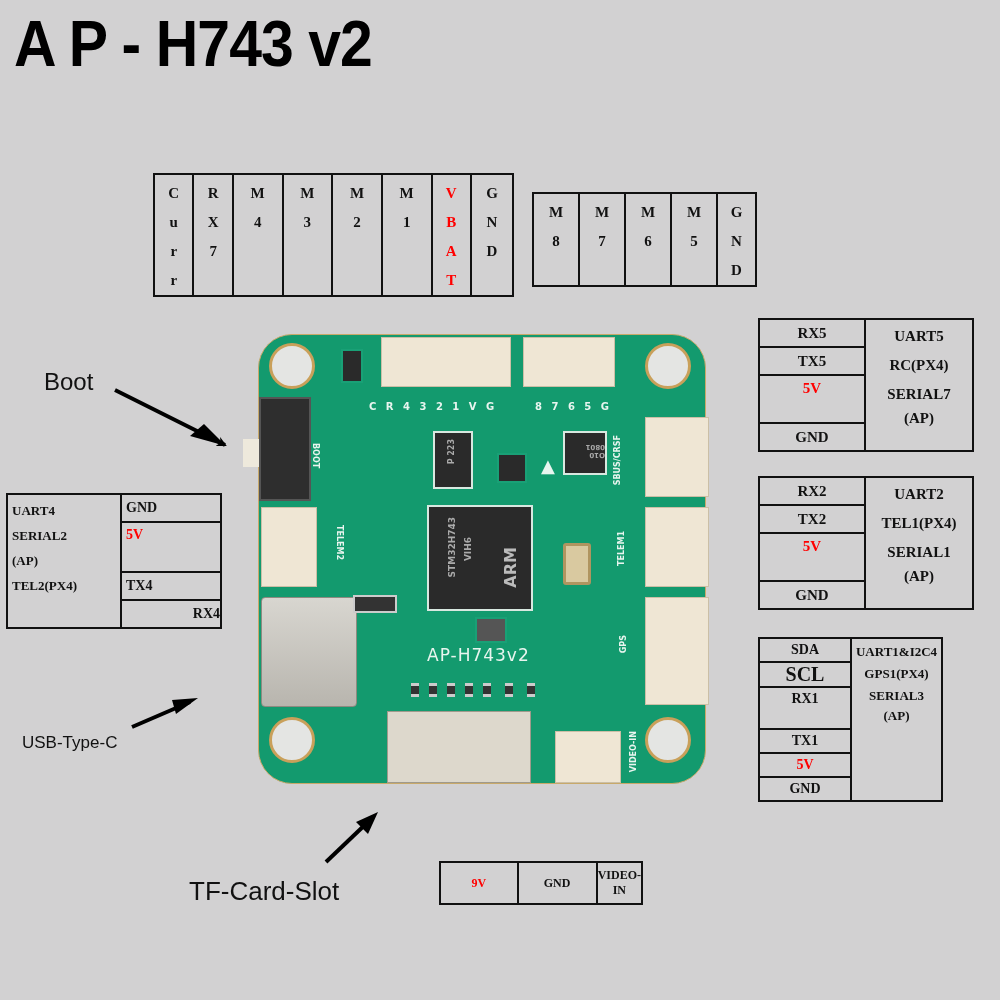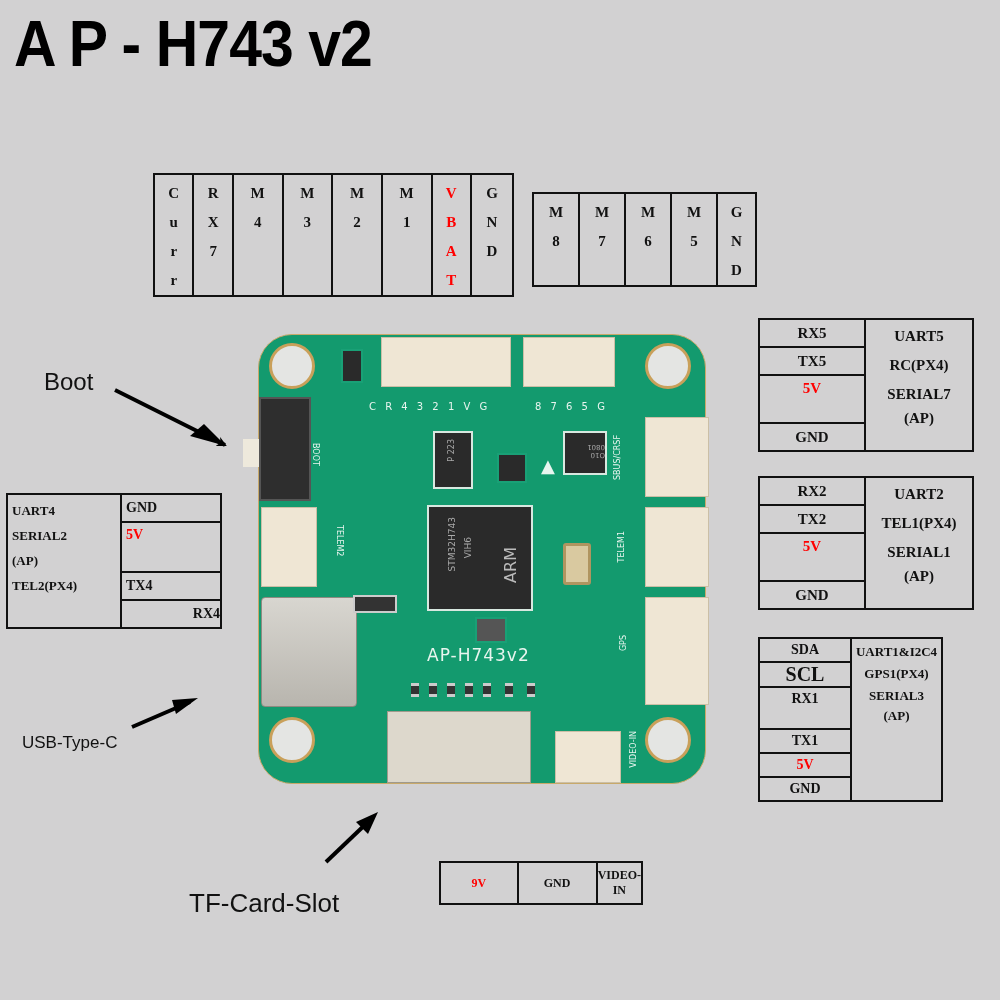--- a/index.html
+++ b/index.html
@@ -10,21 +10,21 @@
   .red { color:#f00 !important; }
   .vcol { vertical-align:top; line-height:29px; padding-top:4px !important; font-size:15px; }
   .vcol span { display:block; }
   .label { position:absolute; font-family:"Liberation Sans", sans-serif; color:#111; }
   svg.arrow { position:absolute; left:0; top:0; overflow:visible; pointer-events:none; }
   
   .board { position:absolute; left:258px; top:334px; width:448px; height:450px; background:#139a6e; border-radius:34px; border:1px solid #c8a96a; box-sizing:border-box; overflow:visible; }
   .hole { position:absolute; width:46px; height:46px; border-radius:50%; background:#e4e5e3; border:3px solid #c9a05a; box-sizing:border-box; }
   .conn { position:absolute; background:#efe6d4; border:1px solid #cbbfa6; box-sizing:border-box; }
   .chip { position:absolute; background:#2a2a2a; border:2px solid #d8e8e0; box-sizing:border-box; }
-  .silk { position:absolute; color:#e8f5ef; font-family:"DejaVu Sans", sans-serif; font-weight:normal; }
+  .silk { position:absolute; color:#e8f5ef; font-family:"DejaVu Sans", sans-serif; font-weight:bold; }
   .usb { position:absolute; background:linear-gradient(#d8d6d0,#b8b5ae); border:1px solid #8e8a80; box-sizing:border-box; border-radius:4px; }
   .tf { position:absolute; background:#ddd8cc; border:1px solid #a09a8c; box-sizing:border-box; }
   .crystal { position:absolute; background:#d9c9a0; border:3px solid #b09560; box-sizing:border-box; border-radius:3px; }
   .smd { position:absolute; width:8px; height:14px; background:#333; border-top:3px solid #ccc; border-bottom:3px solid #ccc; box-sizing:border-box; }
 </style>
 </head>
 <body>
 
 <div class="title">A P - H743 v2</div>
 
@@ -204,21 +204,21 @@
       <tr style="height:22px">
     <td class="red" style="font-size:12px; width:84px;">9V</td>
     <td style="font-size:12px; width:84px;">GND</td>
     <td style="font-size:12px;">VIDEO-IN</td>
   </tr>
 </tbody>
   </table>
 
 <div class="label" style="left:44px; top:368px; font-size:24px;">Boot</div>
 <div class="label" style="left:22px; top:733px; font-size:17px;text-align:right;">USB-Type-C</div>
-<div class="label" style="left:189px; top:876px; font-size:26px;margin-top:12px;">TF-Card-Slot</div>
+<div class="label" style="left:189px; top:876px; font-size:26px;">TF-Card-Slot</div>
 
 <svg class="arrow" width="1000" height="1000">
   <defs>
     <marker id="ah" markerWidth="10" markerHeight="10" refX="8" refY="5" orient="auto" markerUnits="userSpaceOnUse">
       <path d="M0,0 L10,5 L0,10 L3,5 Z" fill="#000"></path>
     </marker>
   </defs>
   <line x1="115" y1="390" x2="225" y2="445" stroke="#000" stroke-width="4" marker-end="url(#ah)" transform=""></line>
   <path d="M226,446 L190,436 L204,424 Z" fill="#000"></path>
   <line x1="132" y1="727" x2="190" y2="702" stroke="#000" stroke-width="4"></line>

